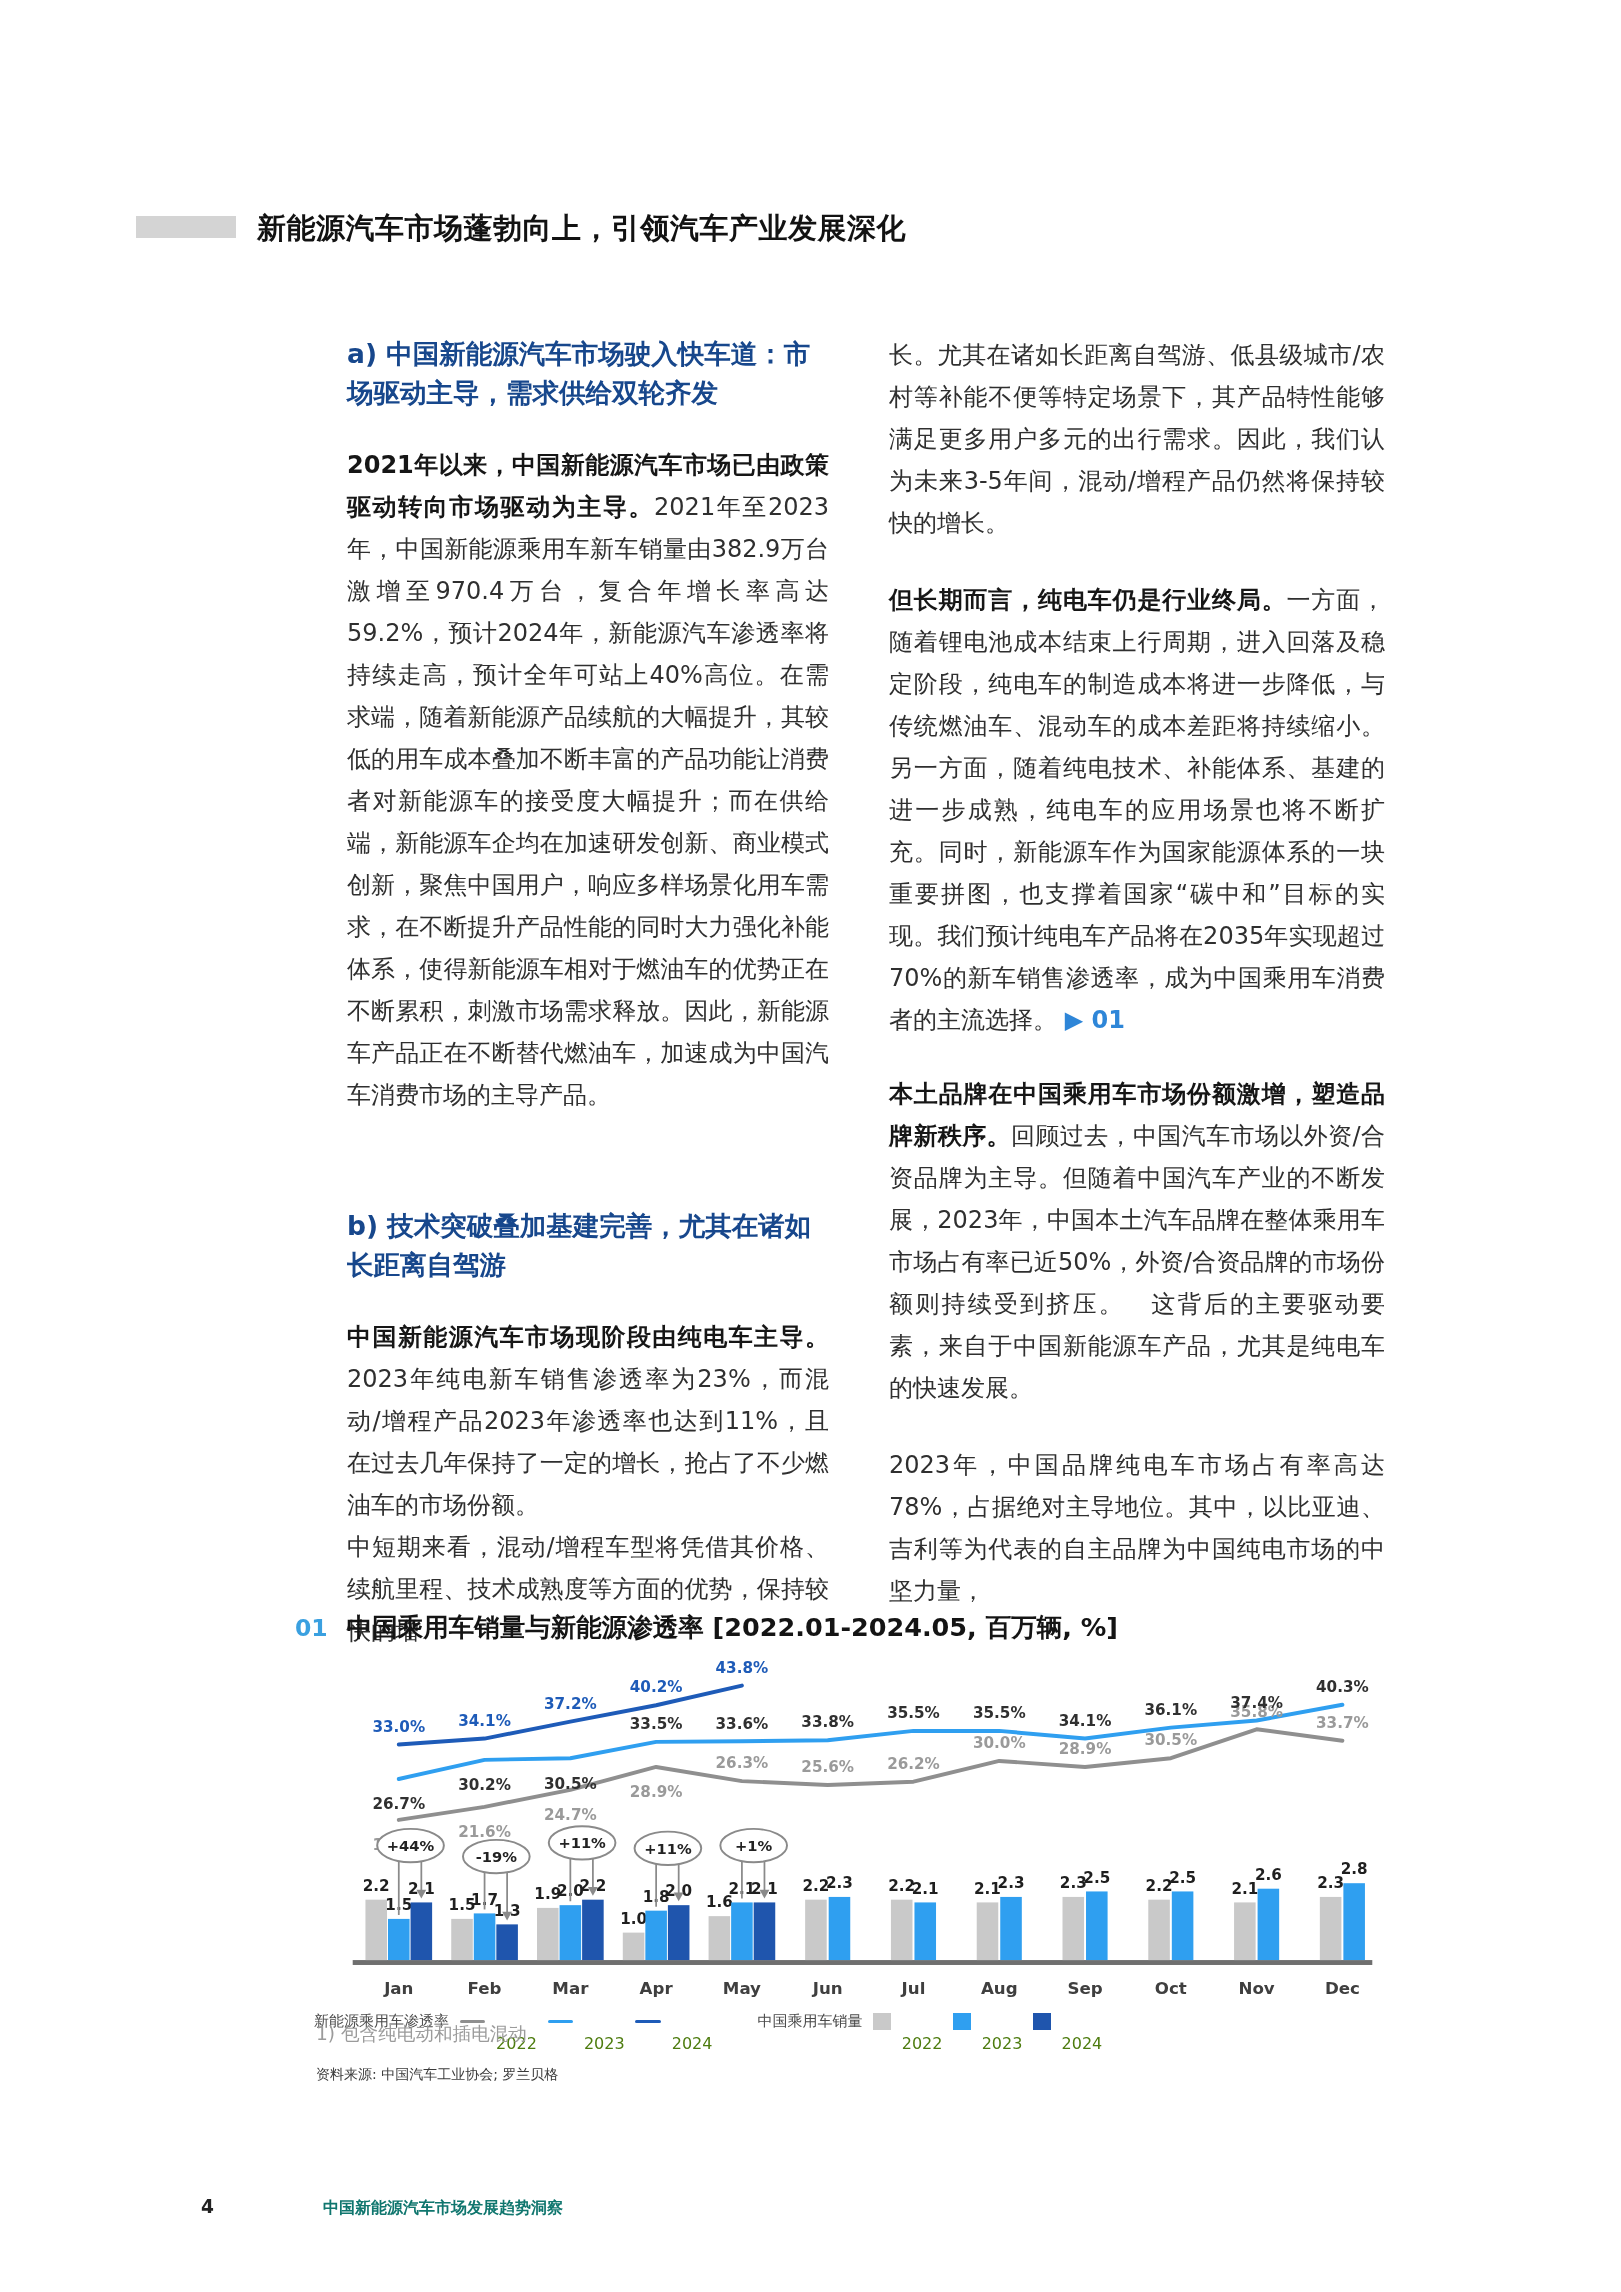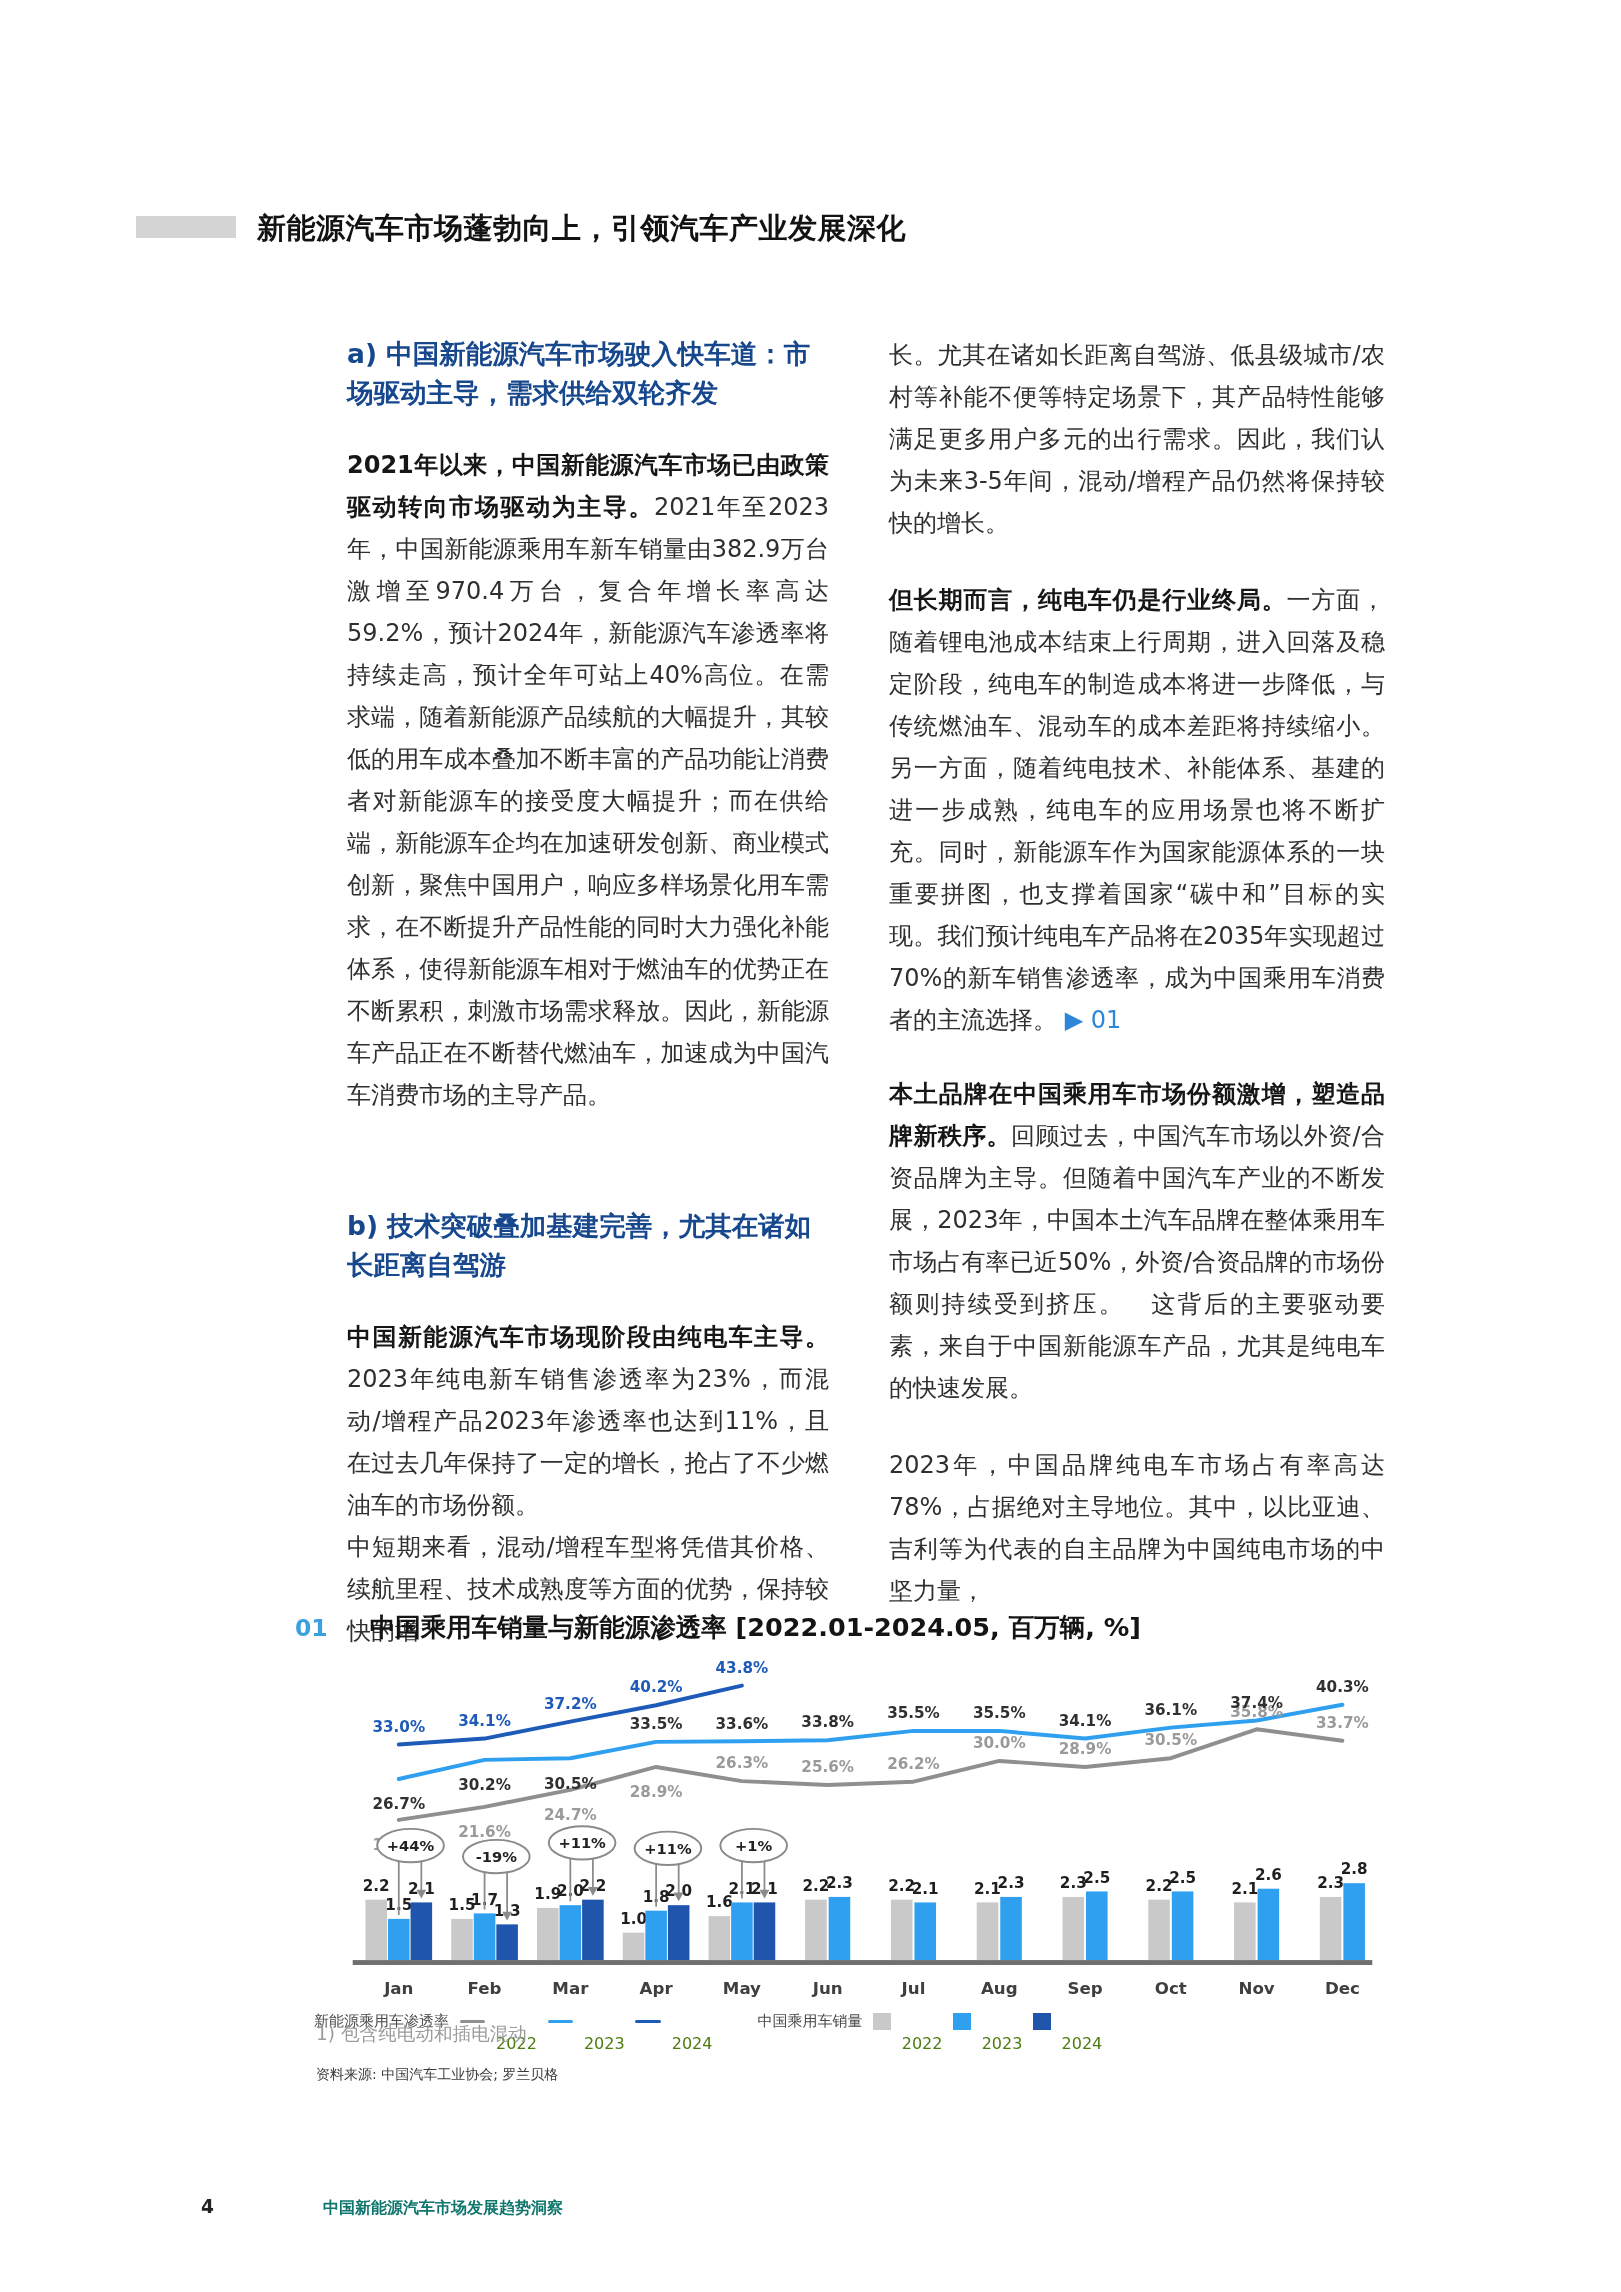--- a/index.html
+++ b/index.html
@@ -11,22 +11,22 @@
   .col{position:absolute;top:334px;text-align:justify;}
   .col-left{left:347px;width:482px;}
   .col-right{left:889px;width:496px;}
   h2.sec{margin:0;font-size:26.5px;line-height:39px;font-weight:700;color:#17478c;text-align:left;}
   h2.mt-b{margin-top:90px;}
   h2.mt-c{margin-top:55px;}
   .col p{margin:0;font-size:24px;line-height:42px;}
   p.after-h{margin-top:32px;}
   p.para-gap{margin-top:35px;}
   b.lead{color:#161616;font-weight:700;}
-  .ref{color:#2e86d8;font-weight:400;white-space:nowrap;}
-  .chart-head{position:absolute;left:295px;top:1610px;display:flex;align-items:baseline;gap:42px;}
+  .ref{color:#2e86d8;font-weight:700;white-space:nowrap;}
+  .chart-head{position:absolute;left:295px;top:1610px;display:flex;align-items:baseline;gap:19px;}
   .chart-num{font-size:23.5px;font-weight:700;color:#3aa0e0;}
   .chart-title{font-size:25.5px;font-weight:700;color:#141414;}
   #chart-svg{position:absolute;left:338px;top:1656px;font-family:inherit;}
   .legend{position:absolute;left:314px;top:1990px;display:flex;align-items:center;gap:10.8px;justify-content:space-between;}
   .legend .lab{font-size:15px;color:#4a4a4a;}
   .legend .year{font-size:16px;color:#4d7c0f;margin-top:44px;}
   .legend .dash{display:inline-block;width:25.5px;height:3.9px;border-radius:2px;}
   .legend .sq{display:inline-block;width:17.6px;height:17.6px;}
   .legend .gap{display:inline-block;width:23.5px;}
   .footnote{position:absolute;left:316px;top:2021px;font-size:18.6px;color:#9b9b9b;}

